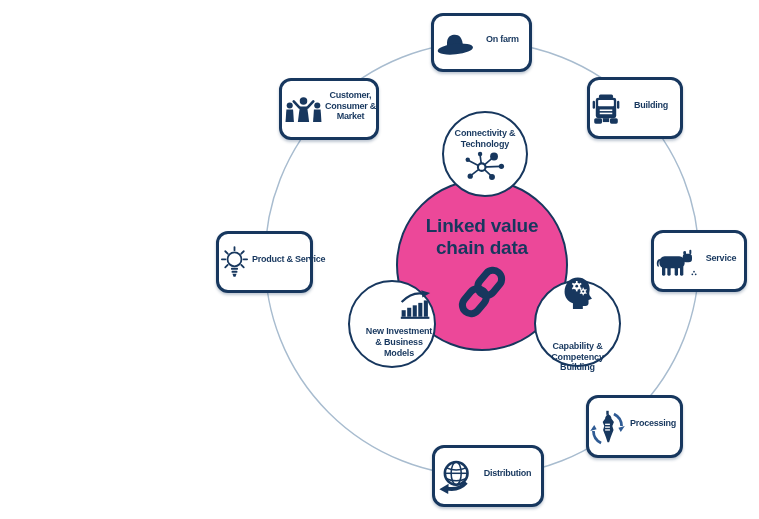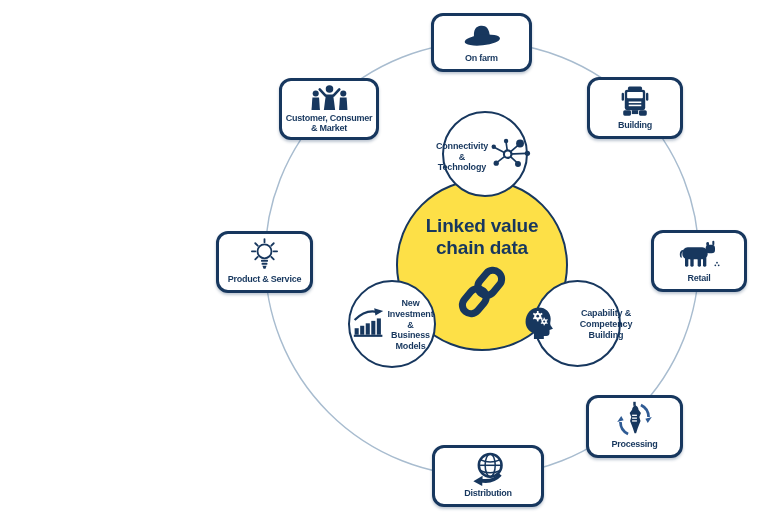--- a/index.html
+++ b/index.html
@@ -4,44 +4,44 @@
 <style>
   html,body{margin:0;padding:0;background:#fff;}
   .stage{
     position:relative;width:759px;height:519px;background:#fff;overflow:hidden;
     font-family:"Liberation Sans",sans-serif;color:#17375E;
   }
   .ring-svg{position:absolute;left:0;top:0;z-index:0;}
   
   .center-circle{
     position:absolute;left:396px;top:179px;width:172px;height:172px;
-    border:2.4px solid #17375E;border-radius:50%;background:#fde047;z-index:1;
+    border:2.4px solid #17375E;border-radius:50%;background:#ec4899;z-index:1;
     display:flex;flex-direction:column;align-items:center;box-sizing:border-box;
   }
   .center-title{
     margin-top:34px;width:142px;text-align:center;
     font-size:19px;font-weight:bold;line-height:1.18;letter-spacing:-0.2px;
   }
   .center-chain{margin-top:3px;}
   
   .sat{
     position:absolute;border:2.2px solid #17375E;border-radius:50%;background:#fff;z-index:2;
-    display:flex;flex-direction:row;align-items:center;justify-content:center;
+    display:flex;flex-direction:column;align-items:center;justify-content:center;
     text-align:center;box-sizing:border-box;
   }
   .sat-label{font-size:9px;font-weight:bold;line-height:1.22;letter-spacing:-0.15px;}
   .sat-connect{left:442px;top:111px;width:86px;height:86px;}
-  .sat-invest{left:348px;top:280px;width:88px;height:88px;}
+  .sat-invest{left:348px;top:280px;width:88px;height:88px;align-items:flex-end;}
   .sat-capab{left:534px;top:280px;width:87px;height:87px;gap:26px;}
   .sat-connect .sat-label{width:78px;margin-top:6px;}
   .sat-invest .sat-label,.sat-capab .sat-label{width:70px;margin-top:2px;}
   
   .box{
     position:absolute;background:#fff;border:3px solid #17375E;border-radius:12px;z-index:3;
-    display:flex;flex-direction:column;align-items:center;box-sizing:border-box;
+    display:flex;flex-direction:row;align-items:center;box-sizing:border-box;
     box-shadow:0 2px 3px rgba(23,55,94,0.28);
   }
   .icon-wrap{flex:1;display:flex;align-items:center;justify-content:center;padding-top:3px;}
   .box-label{
     font-size:9px;font-weight:bold;margin-bottom:6px;line-height:1.15;
     text-align:center;width:100%;padding:0 2px;letter-spacing:-0.25px;box-sizing:border-box;
   }
   .nowrap{white-space:nowrap;}
   .w86{padding:0;width:92px;margin-left:auto;margin-right:auto;}
 </style>
@@ -184,21 +184,21 @@
           <rect x="44" y="4" width="4" height="6" rx="2"></rect>
           <rect x="53" y="2" width="3" height="7" rx="1.5"></rect>
           <g>
             <circle cx="60" cy="35" r="1.3"></circle>
               <circle cx="57.5" cy="39" r="1.3"></circle>
               <circle cx="62.5" cy="39" r="1.3"></circle>
           </g>
         </g>
       </svg>
     </div>
-    <div class="box-label nowrap">Retail</div>
+    <div class="box-label nowrap">Service</div>
   </div>
 
   <div class="box" style="left:586px;top:395px;width:97px;height:63px">
     <div class="icon-wrap">
       <svg width="37" height="37" viewBox="0 0 46 46">
         <g fill="#17375E">
           <rect x="21.5" y="1" width="3" height="5"></rect>
           <path d="M23 5 c3 1 5 3 5 6 l3 4 -2 5 1.5 5 -3.5 9 -2 6 h-2 l-2 -6 -3.5 -9 1.5 -5 -2 -5 3 -4 c0 -3 2 -5 5 -6 z"></path>
         </g>
         <g fill="#fff">

